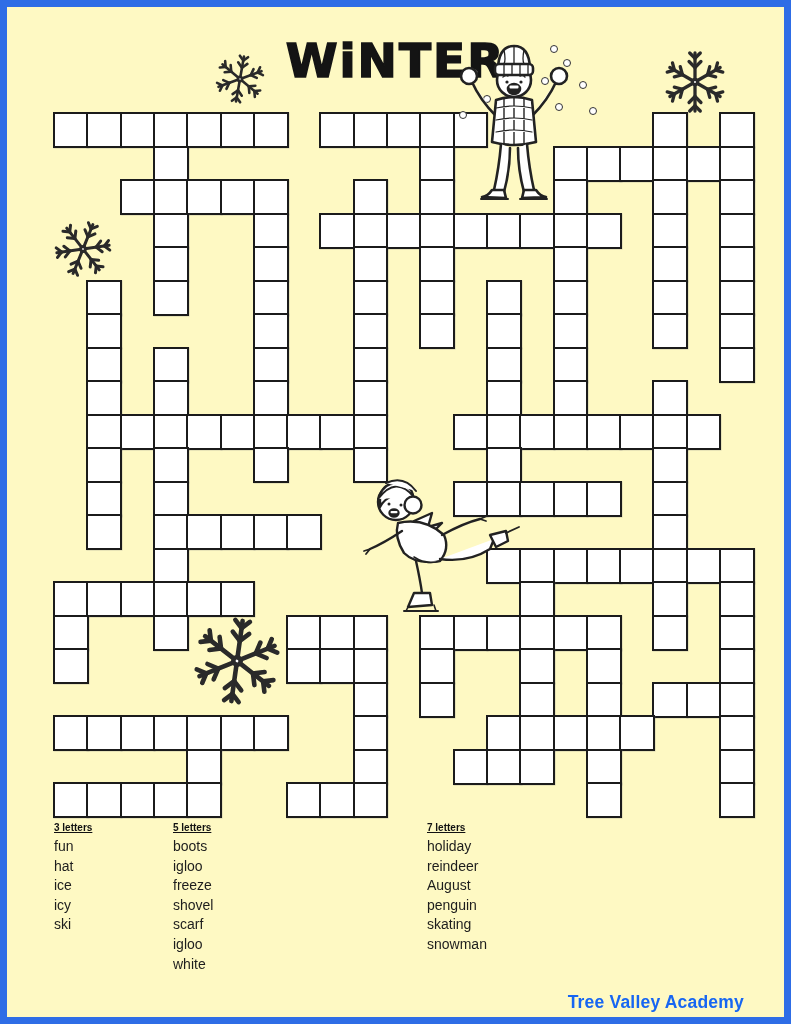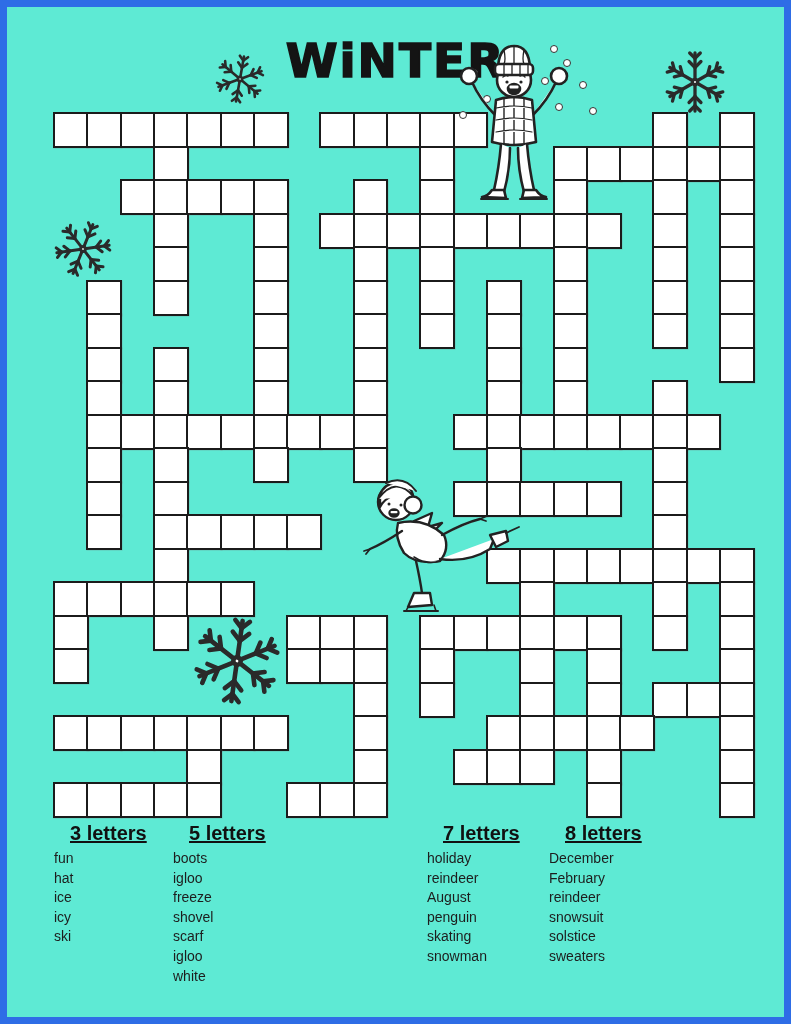--- a/index.html
+++ b/index.html
@@ -1,19 +1,19 @@
 <!DOCTYPE html>
 <html><head>
 <meta charset="utf-8">
 <style>
   html,body{margin:0;padding:0;background:#e8e8e8;}
   .page{
     position:relative;
     width:791px;height:1024px;
-    background:#5eead4;
+    background:#fef9c3;
     border:7px solid #2e6de6;
     box-sizing:border-box;
     overflow:hidden;
     font-family:"Liberation Sans", sans-serif;
   }
   .title{
     position:absolute;
     left:0;right:0;top:26px;
     text-align:center;
     font-family:"DejaVu Sans", sans-serif;
@@ -30,22 +30,22 @@
     background:#fff;
     border:2.4px solid #1b1b1b;
     box-sizing:border-box;
     box-shadow:0.5px 0.5px 0 rgba(120,120,120,.35);
   }
   .flake{position:absolute;}
   .character{position:absolute;}
   .wordlist{position:absolute;left:0;top:815px;width:100%;height:170px;}
   .wordcol{position:absolute;top:0;width:115px;}
   .wordcol h3{
-    margin:0 0 4px 16px;
-    font-size:20px;
+    margin:0 0 4px 0;
+    font-size:10px;
     font-weight:bold;
     color:#111;
     text-decoration:underline;
   }
   .wordcol .w{
     font-size:14px;
     color:#1d1d1d;
     line-height:19.6px;
   }
   .brand{
@@ -389,31 +389,23 @@
       </div>
       <div class="wordcol" style="left: 420px;">
         <h3>7 letters</h3>
         <div class="w">holiday</div>
         <div class="w">reindeer</div>
         <div class="w">August</div>
         <div class="w">penguin</div>
         <div class="w">skating</div>
         <div class="w">snowman</div>
       </div>
-      <div class="wordcol" style="left: 542px;">
-        <h3>8 letters</h3>
-        <div class="w">December</div>
-        <div class="w">February</div>
-        <div class="w">reindeer</div>
-        <div class="w">snowsuit</div>
-        <div class="w">solstice</div>
-        <div class="w">sweaters</div>
-      </div>
     </div>
 
+  <div class="brand">Tree Valley Academy</div>
 
   <svg width="0" height="0" style="position:absolute">
     <symbol id="flake" viewBox="-50 -50 100 100">
       <g stroke="#2a2a2a" stroke-width="5" stroke-linecap="round" fill="none">
         <g id="arm0">
           <line x1="0" y1="-6" x2="0" y2="-44"></line>
           <line x1="0" y1="-22" x2="-9" y2="-31"></line>
           <line x1="0" y1="-22" x2="9" y2="-31"></line>
           <line x1="0" y1="-36" x2="-8" y2="-44"></line>
           <line x1="0" y1="-36" x2="8" y2="-44"></line>

